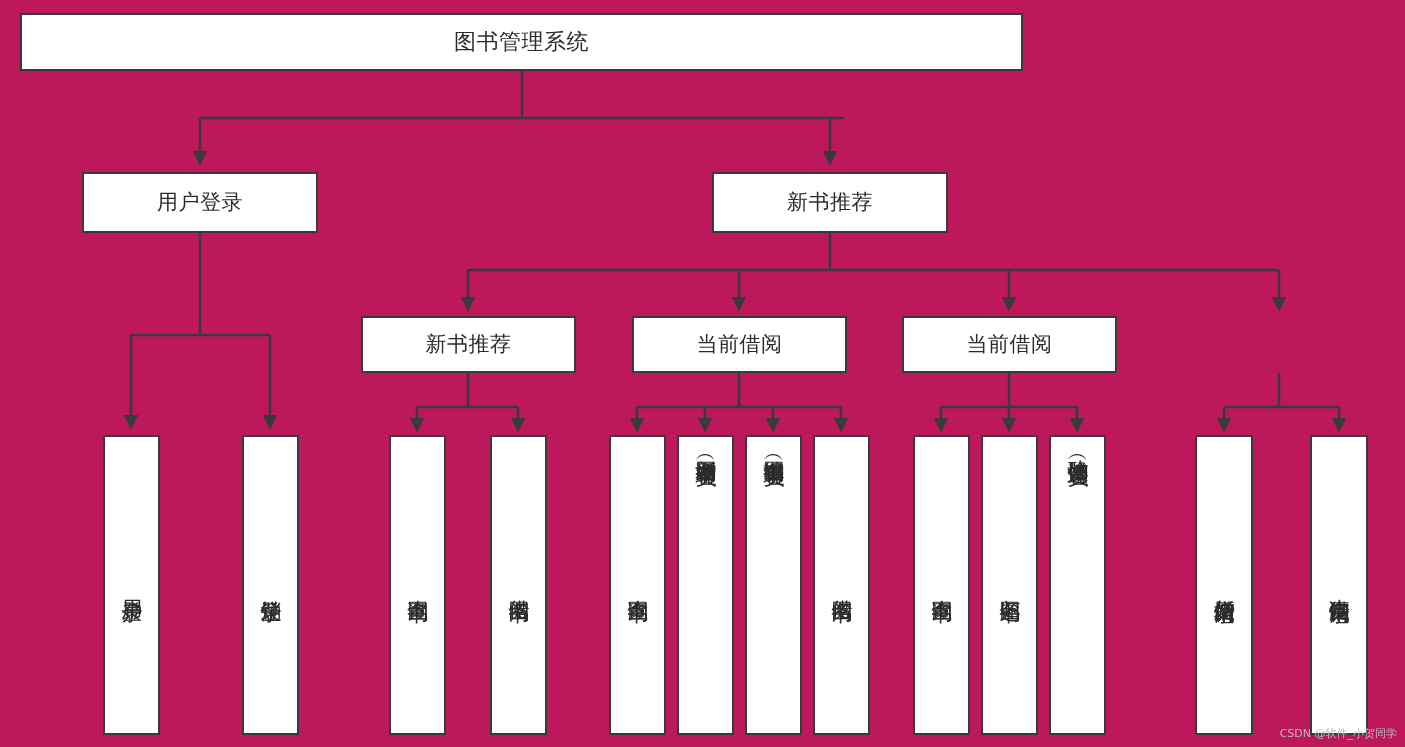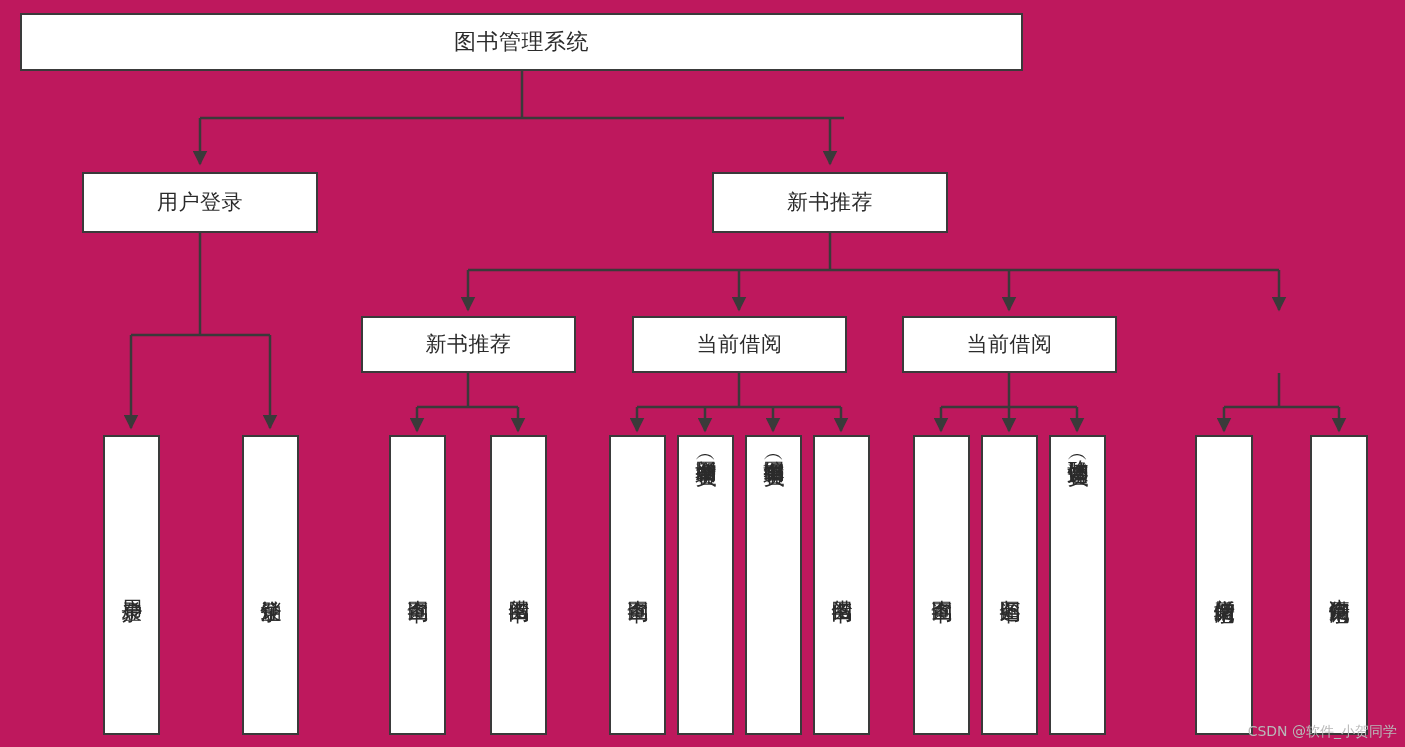--- a/index.html
+++ b/index.html
@@ -63,21 +63,21 @@
     white-space: nowrap;
   }
   .leaf-mid {
     align-items: center;
     padding-top: 0;
   }
   .watermark {
     position: absolute;
     right: 8px;
     bottom: 6px;
-    font-size: 14px;
+    font-size: 11px;
     color: #b9b9b9;
     z-index: 3;
     white-space: nowrap;
   }
 </style>
 </head>
 <body>
 
 <div id="canvas">
 

